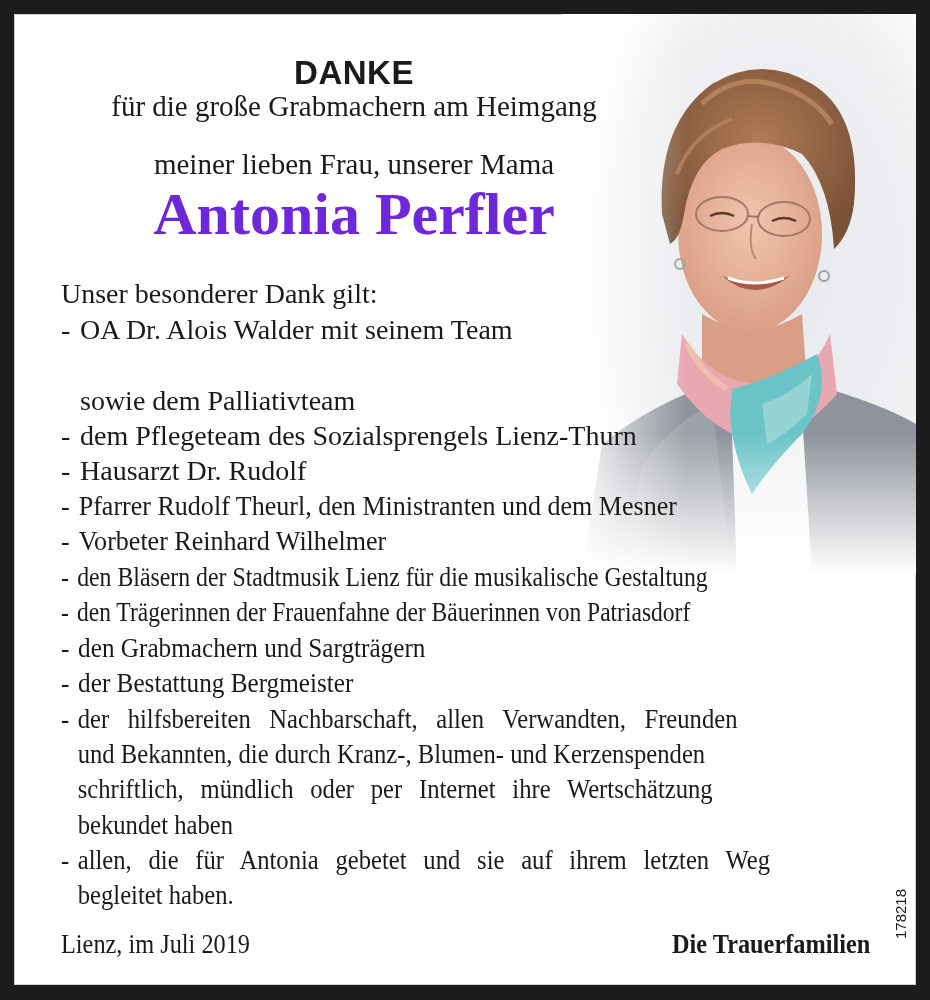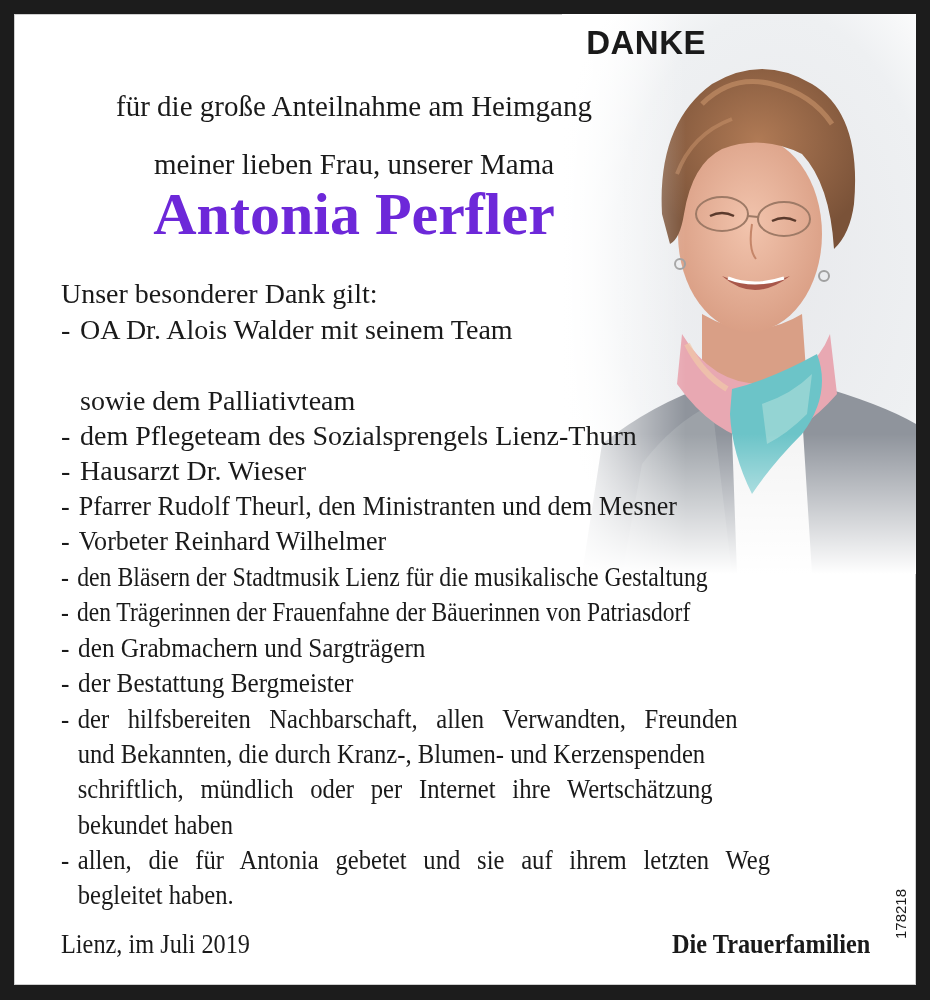--- a/index.html
+++ b/index.html
@@ -10,23 +10,23 @@
     .card {
       position: absolute; left: 14px; top: 14px; width: 902px; height: 971px;
       background: #ffffff; overflow: hidden;
       box-shadow: inset 0 0 0 1px #cfcfcf;
     }
     .photo {
       position: absolute; left: 548px; top: 0; width: 354px; height: 560px;
     }
     .photo svg { width: 100%; height: 100%; display: block; }
     .heading {
-      position: absolute; left: 0; width: 680px; text-align: right; top: 10px;
+      position: absolute; left: 0; width: 680px; text-align: center; top: 40px;
       font-family: "Liberation Sans", sans-serif; font-weight: bold; font-size: 33px;
-      color: #1a1a1a; letter-spacing: 0.5px; padding-left: 12px;
+      color: #1a1a1a; letter-spacing: 0.5px;
     }
     .intro {
       position: absolute; left: 0; width: 680px; text-align: center;
       font-family: "Liberation Serif", serif; font-size: 29px; color: #1a1a1a;
     }
     .intro.l1 { top: 76px; }
     .intro.l2 { top: 128px; margin-top: 6px; }
     .title {
       position: absolute; left: 0; width: 680px; text-align: center; top: 166px;
       font-family: "Liberation Serif", serif; font-weight: bold; font-size: 60px; color: #6d28d9;
@@ -112,38 +112,38 @@
 
       <path d="M160 262 Q192 290 228 262 Q192 276 160 262 Z" fill="#a8574a"></path>
       <path d="M166 264 Q192 274 222 264" stroke="#ffffff" stroke-width="3" fill="none"></path>
 
       <rect width="354" height="560" fill="url(#fadeL)"></rect>
       <rect width="354" height="560" fill="url(#fadeB)"></rect>
     </svg>
   </div>
 
   <div class="heading">DANKE</div>
-  <div class="intro l1">für die große Anteilnahme am Heimgang</div>
+  <div class="intro l1">für die große Grabmachern am Heimgang</div>
   <div class="intro l2">meiner lieben Frau, unserer Mama</div>
   <div class="title">Antonia Perfler</div>
 
   <div class="line" style="top:298px">
     <span class="dash">-</span><span>OA Dr. Alois Walder mit seinem Team</span>
   </div>
 
   <div class="line" style="top:262px">Unser besonderer Dank gilt:</div>
 
   <div class="line" style="top:404px">
     <span class="dash">-</span><span>dem Pflegeteam des Sozialsprengels Lienz-Thurn</span>
   </div>
 
   <div class="line indent" style="top:369px">sowie dem Palliativteam</div>
 
   <div class="line" style="top:439px">
-    <span class="dash">-</span><span>Hausarzt Dr. Wieser</span>
+    <span class="dash">-</span><span>Hausarzt Dr. Rudolf</span>
   </div>
 
   <div class="line cond" style="top:474px; transform:scaleX(0.93)">
     <span class="dash">-</span><span>Pfarrer Rudolf Theurl, den Ministranten und dem Mesner</span>
   </div>
 
   <div class="line cond" style="top:509px; transform:scaleX(0.93)">
     <span class="dash">-</span><span>Vorbeter Reinhard Wilhelmer</span>
   </div>
 

